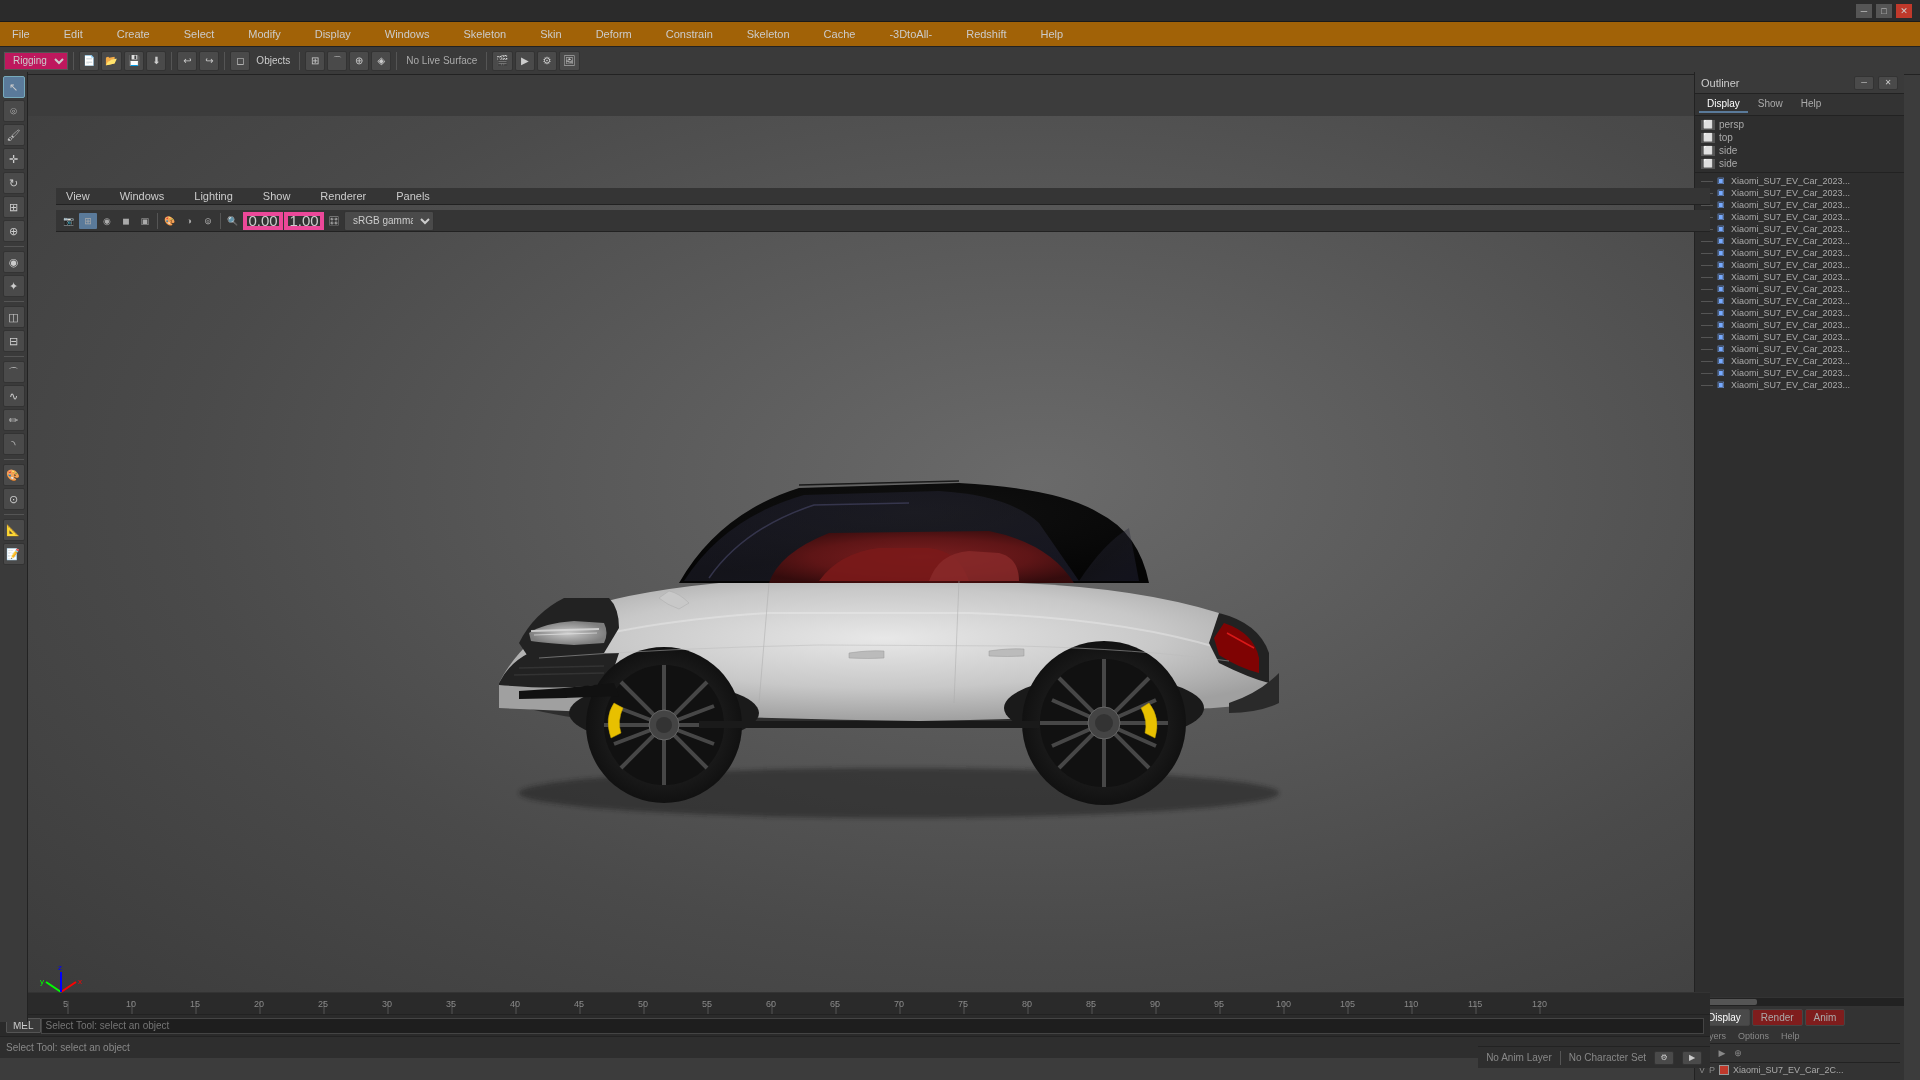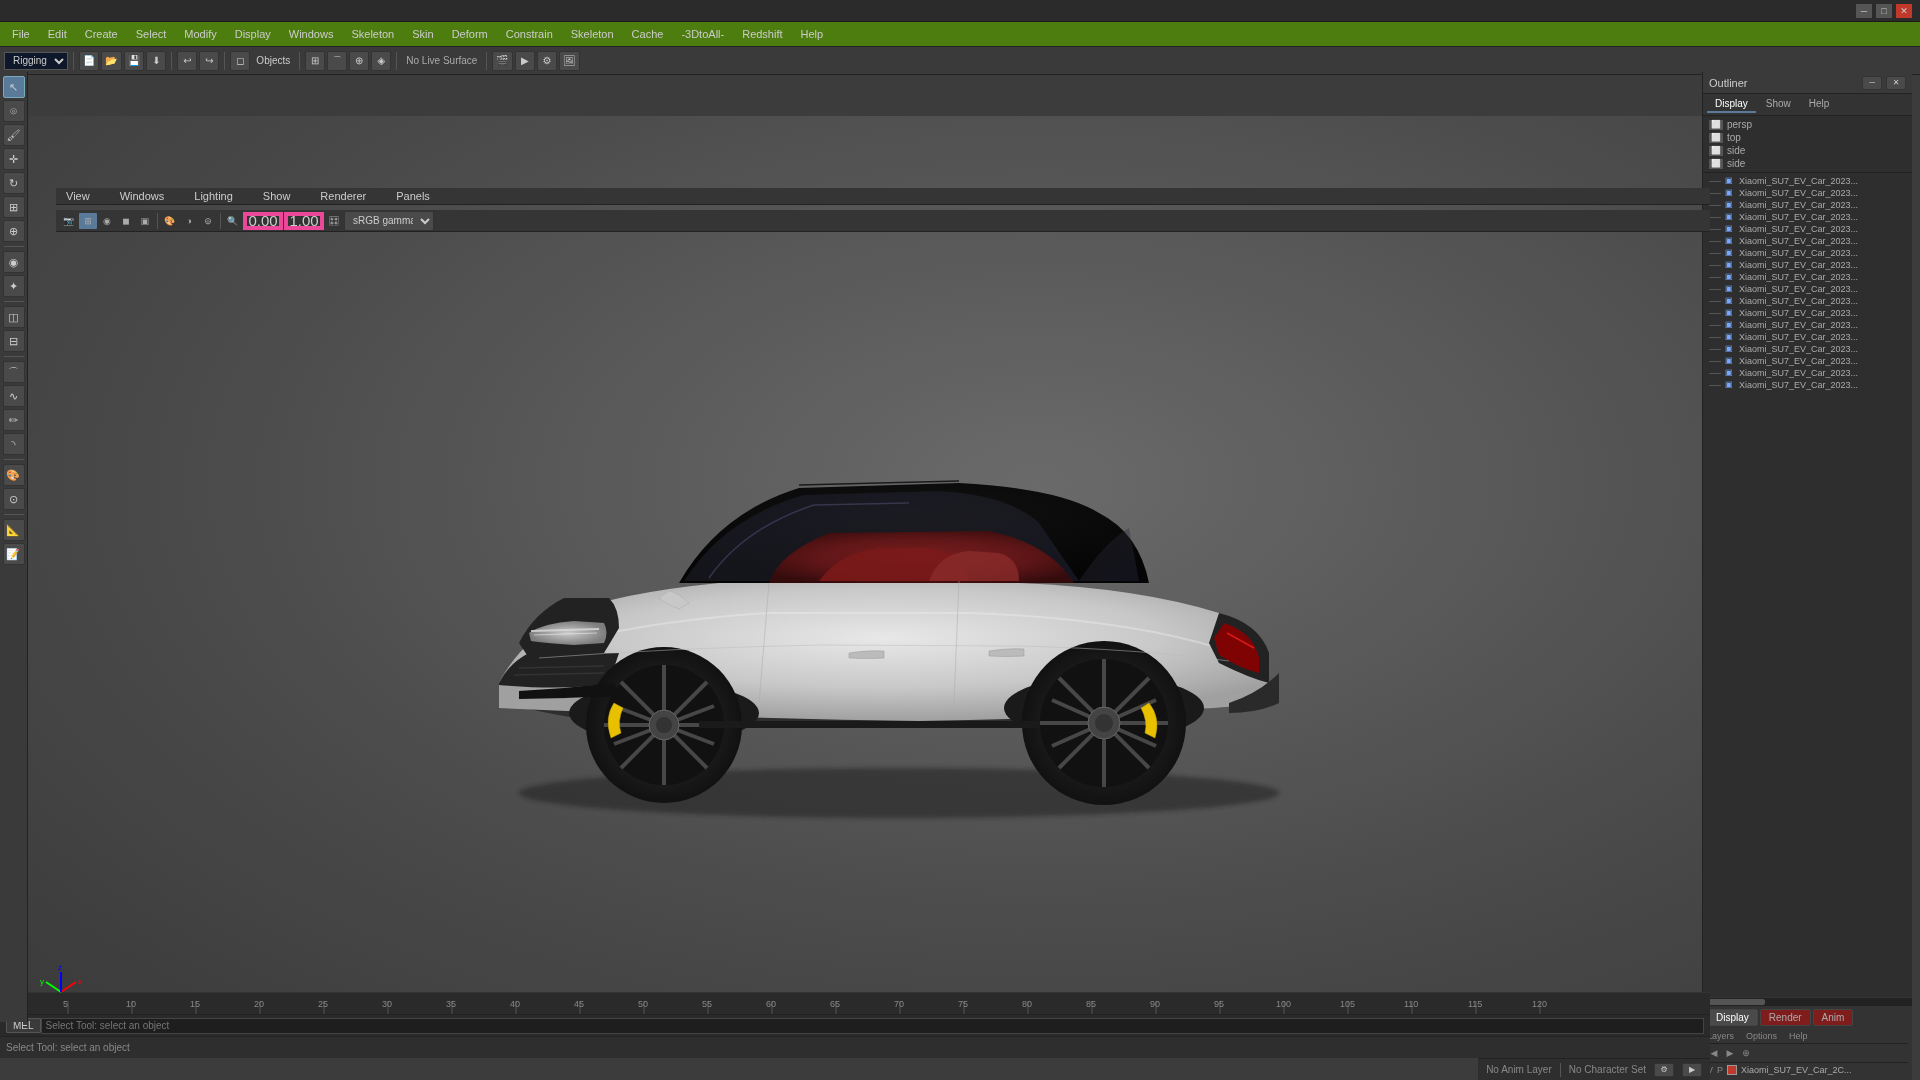--- a/index.html
+++ b/index.html
@@ -10,22 +10,22 @@
       width: 100%; height: 22px; background: #2b2b2b; display: flex; align-items: center; padding: 0 8px;
       border-bottom: 1px solid #1a1a1a; position: relative;
     }
     #title-bar .title { color: #ccc; font-size: 11px; flex: 1; text-align: center; }
     #title-bar .win-controls { display: flex; gap: 4px; position: absolute; right: 8px; }
     #title-bar .win-btn { width: 16px; height: 14px; background: #555; border: none; color: #ccc; font-size: 9px; cursor: pointer; display: flex; align-items: center; justify-content: center; }
     #title-bar .win-btn.close { background: #c0392b; }
 
     
     #menu-bar {
-      width: 100%; height: 22px; background: #4d7c0f; display: flex; align-items: center; padding: 12px 4px;
-      border-bottom: 1px solid #222; gap: 2px;
+      width: 100%; height: 22px; background: #a16207; display: flex; align-items: center; padding: 12px 4px;
+      border-bottom: 1px solid #222; gap: 18px;
     }
     .menu-item { padding: 2px 8px; color: #ccc; cursor: pointer; font-size: 11px; border-radius: 2px; }
 
     
     #main-toolbar {
       width: 100%; height: 28px; background: #3a3a3a; display: flex; align-items: center; padding: 0 4px; gap: 2px;
       border-bottom: 1px solid #222;
     }
     .toolbar-btn { height: 20px; min-width: 20px; background: #4a4a4a; border: 1px solid #333; color: #ccc; font-size: 10px; cursor: pointer; display: flex; align-items: center; justify-content: center; padding: 0 3px; border-radius: 2px; }
     .toolbar-separator { width: 1px; height: 18px; background: #555; margin: 0 3px; }
@@ -70,21 +70,21 @@
     }
 
     
     #car-container {
       position: absolute; left: 50%; top: 50%; transform: translate(-50%, -50%);
       width: 900px; height: 520px;
     }
 
     
     #right-panel {
-      position: absolute; right: 8px; top: 72px; width: 210px; bottom: 0;
+      position: absolute; right: 16px; top: 72px; width: 210px; bottom: 0;
       background: #2e2e2e; border-left: 1px solid #222; display: flex; flex-direction: column;
     }
     #outliner-header {
       height: 22px; background: #3a3a3a; display: flex; align-items: center; padding: 0 6px; gap: 4px;
       border-bottom: 1px solid #222;
     }
     #outliner-tabs {
       display: flex; gap: 2px; padding: 2px 4px;
       border-bottom: 1px solid #222; background: #333;
     }
@@ -153,21 +153,21 @@
 
     
     .small-icon { width: 14px; height: 14px; font-size: 9px; color: #888; display: flex; align-items: center; justify-content: center; cursor: pointer; }
 
     #persp-label {
       position: absolute; bottom: 10px; left: 50%; transform: translateX(-50%);
       color: #999; font-size: 11px; pointer-events: none;
     }
 
     
-    .rigging-drop { height: 18px; background: #0f172a; border: 1px solid #555; color: #ccc; font-size: 10px; padding: 0 4px; }
+    .rigging-drop { height: 18px; background: #be185d; border: 1px solid #555; color: #ccc; font-size: 10px; padding: 0 4px; }
   </style>
 </head>
 <body>
 
 <div id="title-bar">
   <div class="win-controls">
     <button class="win-btn">─</button>
     <button class="win-btn">□</button>
     <button class="win-btn close">✕</button>
   </div>
@@ -690,21 +690,21 @@
 
 <div id="mel-bar">
   <span class="mel-tab">MEL</span>
   <input class="mel-input" type="text" placeholder="Select Tool: select an object" style="">
 </div>
 
 <div id="status-line">
   <span style="font-size:10px; color:#888;">Select Tool: select an object</span>
 </div>
 
-<div style="position:absolute; right:210px; bottom:0; height:22px; display:flex; align-items:center; gap:8px; padding:0 8px; background:#2e2e2e; border-top:1px solid #222;">
+<div style="position:absolute; right:210px; bottom:12px; height:22px; display:flex; align-items:center; gap:8px; padding:0 8px; background:#2e2e2e; border-top:1px solid #222;">
   <span style="font-size:10px; color:#888;">No Anim Layer</span>
   <div style="width:1px; height:14px; background:#555;"></div>
   <span style="font-size:10px; color:#888;">No Character Set</span>
   <button class="toolbar-btn" style="width:14px; height:14px; font-size:8px;">⚙</button>
   <button class="toolbar-btn" style="width:14px; height:14px; font-size:8px;">▶</button>
 </div>
 
 <div id="axes-display">
   <svg width="50" height="50" viewBox="0 0 50 50">
     <line x1="25" y1="40" x2="40" y2="30" stroke="#f00" stroke-width="2"></line>

